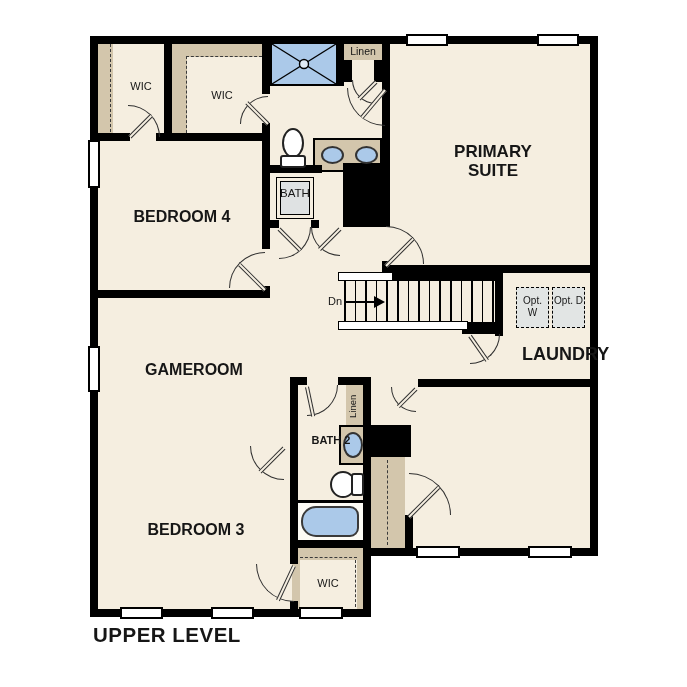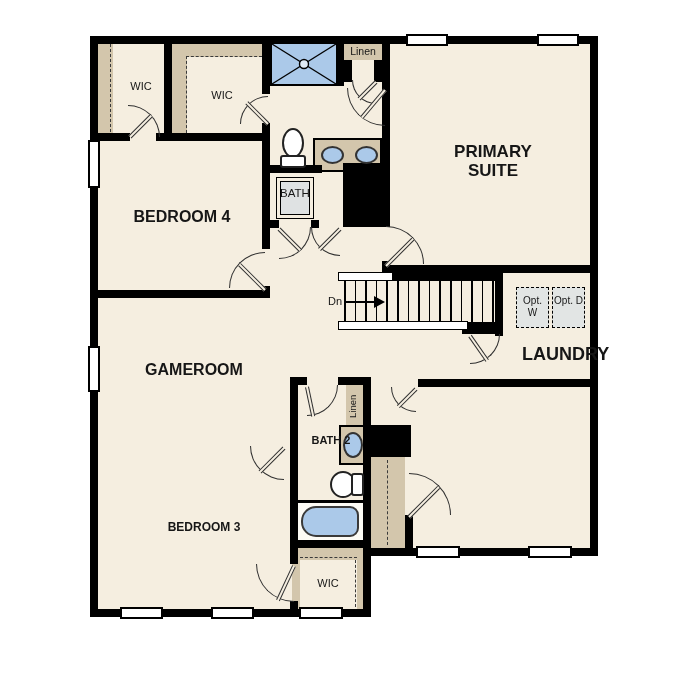--- a/index.html
+++ b/index.html
@@ -170,17 +170,18 @@
   <div class="sm" style="left:197px;top:89px;width:50px;font-size:11px;">WIC</div>
   <div class="sm" style="left:344px;top:45px;width:38px;font-size:10.5px;">Linen</div>
   <div class="lbl" style="left:428px;top:142px;width:130px;font-size:17px;">PRIMARY SUITE</div>
   <div class="lbl" style="left:108px;top:208px;width:148px;font-size:16px;">BEDROOM 4</div>
   <div class="sm" style="left:274px;top:187px;width:42px;font-size:11.5px;background:transparent;">BATH</div>
   <div class="sm" style="left:318px;top:295px;width:24px;font-size:11px;text-align:right;">Dn</div>
   <div class="lbl" style="left:522px;top:344px;width:86px;font-size:18px;">LAUNDRY</div>
   <div class="lbl" style="left:125px;top:361px;width:138px;font-size:16px;">GAMEROOM</div>
   <div class="lbl" style="left:308px;top:434px;width:46px;font-size:11px;">BATH 2</div>
   <div class="sm" style="left:348px;top:388px;width:14px;height:36px;font-size:9.5px;writing-mode:vertical-rl;transform:rotate(180deg);">Linen</div>
-  <div class="lbl" style="left:130px;top:521px;width:148px;font-size:12px;">BEDROOM 3</div>
+  <div class="lbl" style="left:122px;top:521px;width:148px;font-size:16px;">BEDROOM 3</div>
   <div class="sm" style="left:302px;top:577px;width:52px;font-size:11px;">WIC</div>
 
+  <div class="lbl" style="left:93px;top:624px;width:240px;font-size:20.5px;text-align:left;letter-spacing:0.5px;">UPPER LEVEL</div>
 
 </div>
 
 </body></html>

